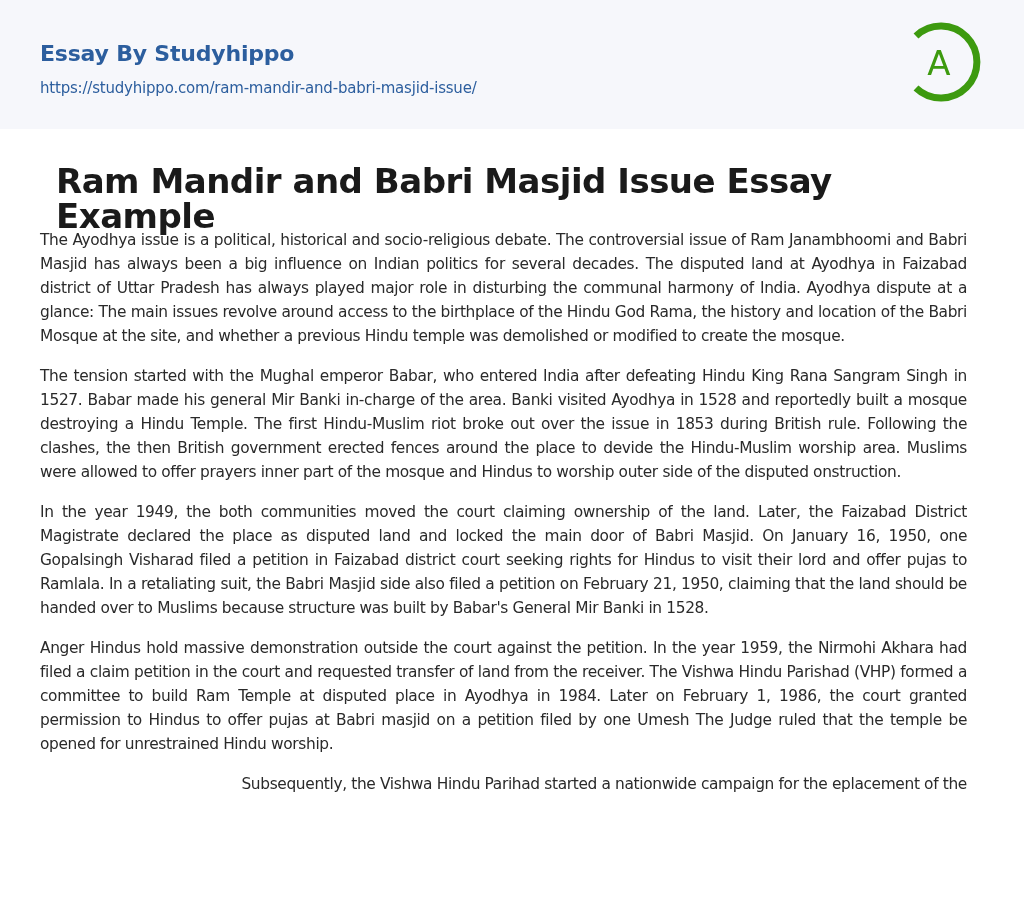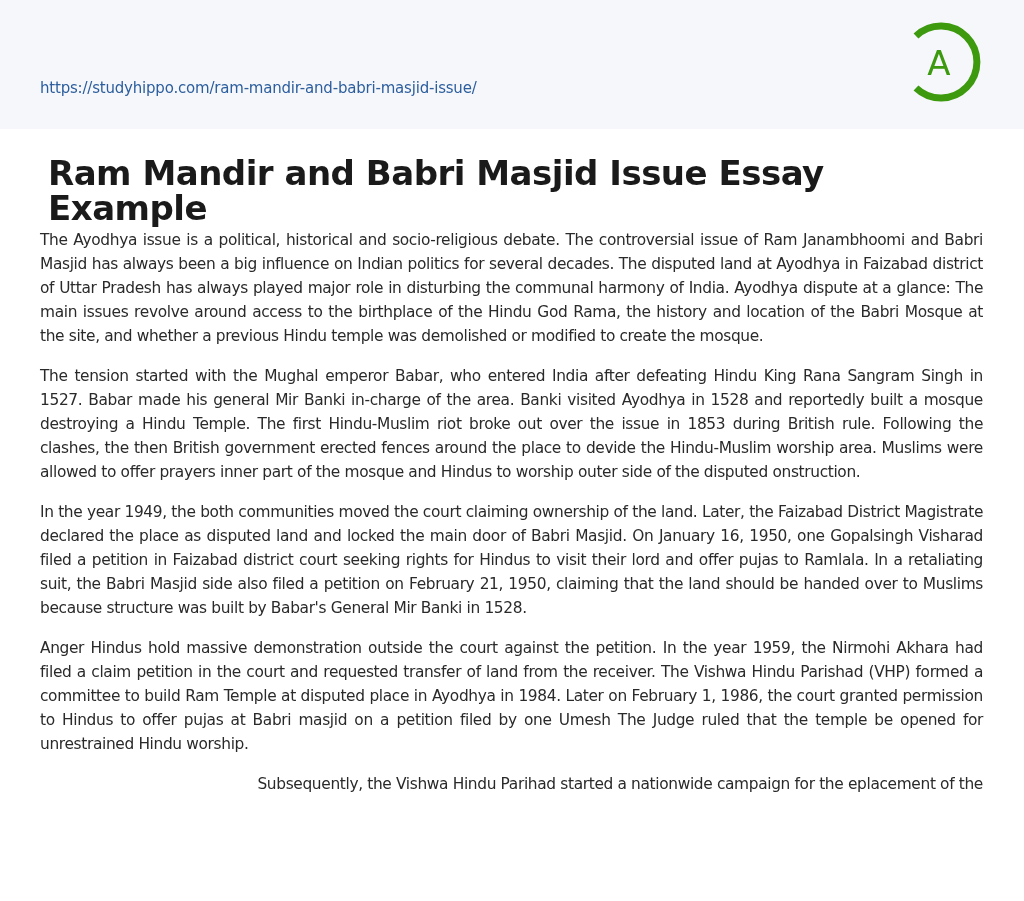--- a/index.html
+++ b/index.html
@@ -1,29 +1,30 @@
 <!DOCTYPE html>
 <html><head>
   <meta charset="utf-8">
   <style>
     html, body { margin: 0; padding: 0; background: #ffffff; }
     body { width: 1024px; height: 901px; overflow: hidden; font-family: "DejaVu Sans", sans-serif; color: #222; }
     .header { position: relative; height: 129px; background: #f6f7fb; }
     .brand { position: absolute; left: 40px; top: 41px; font-size: 22px; font-weight: bold; color: #2c5e9e; letter-spacing: -0.2px; }
     .url { position: absolute; left: 40px; top: 79px; font-size: 15px; color: #2c5e9e; text-decoration: none; letter-spacing: -0.2px; }
     .logo { position: absolute; left: 906px; top: 17px; width: 84px; height: 90px; }
-    h1 { margin: 8px; padding-top: 148px; position: absolute; top: 0; left: 40px; right: 40px; font-size: 34px; line-height: 35px; font-weight: bold; color: #1a1a1a; letter-spacing: -0.5px; }
+    h1 { margin: 16px; padding-top: 148px; position: absolute; top: 0; left: 40px; right: 40px; font-size: 34px; line-height: 35px; font-weight: bold; color: #1a1a1a; letter-spacing: -0.5px; }
     .content { position: absolute; top: 228px; left: 40px; right: 41px; }
-    p { margin: 0 0 16px 0; font-size: 15.4px; line-height: 24px; text-align: justify; color: #2a2a2a; letter-spacing: -0.35px; }
+    p { margin: 0 16px 16px 0; font-size: 15.4px; line-height: 24px; text-align: justify; color: #2a2a2a; letter-spacing: -0.35px; }
     p.last { text-align: right; }
   </style>
 </head>
 <body>
 
 <div class="header">
+  <div class="brand">Essay By Studyhippo</div>
   <a class="url">https://studyhippo.com/ram-mandir-and-babri-masjid-issue/</a>
   <svg class="logo" viewBox="0 0 84 90">
     <path d="M 10 19 A 36 36 0 1 1 10 71" fill="none" stroke="#3d9a0f" stroke-width="7"></path>
     <text x="33" y="58" text-anchor="middle" font-family="DejaVu Sans, sans-serif" font-size="34" fill="#3d9a0f">A</text>
   </svg>
 </div>
 
 <h1>Ram Mandir and Babri Masjid Issue Essay Example</h1>
 
 <div class="content">

